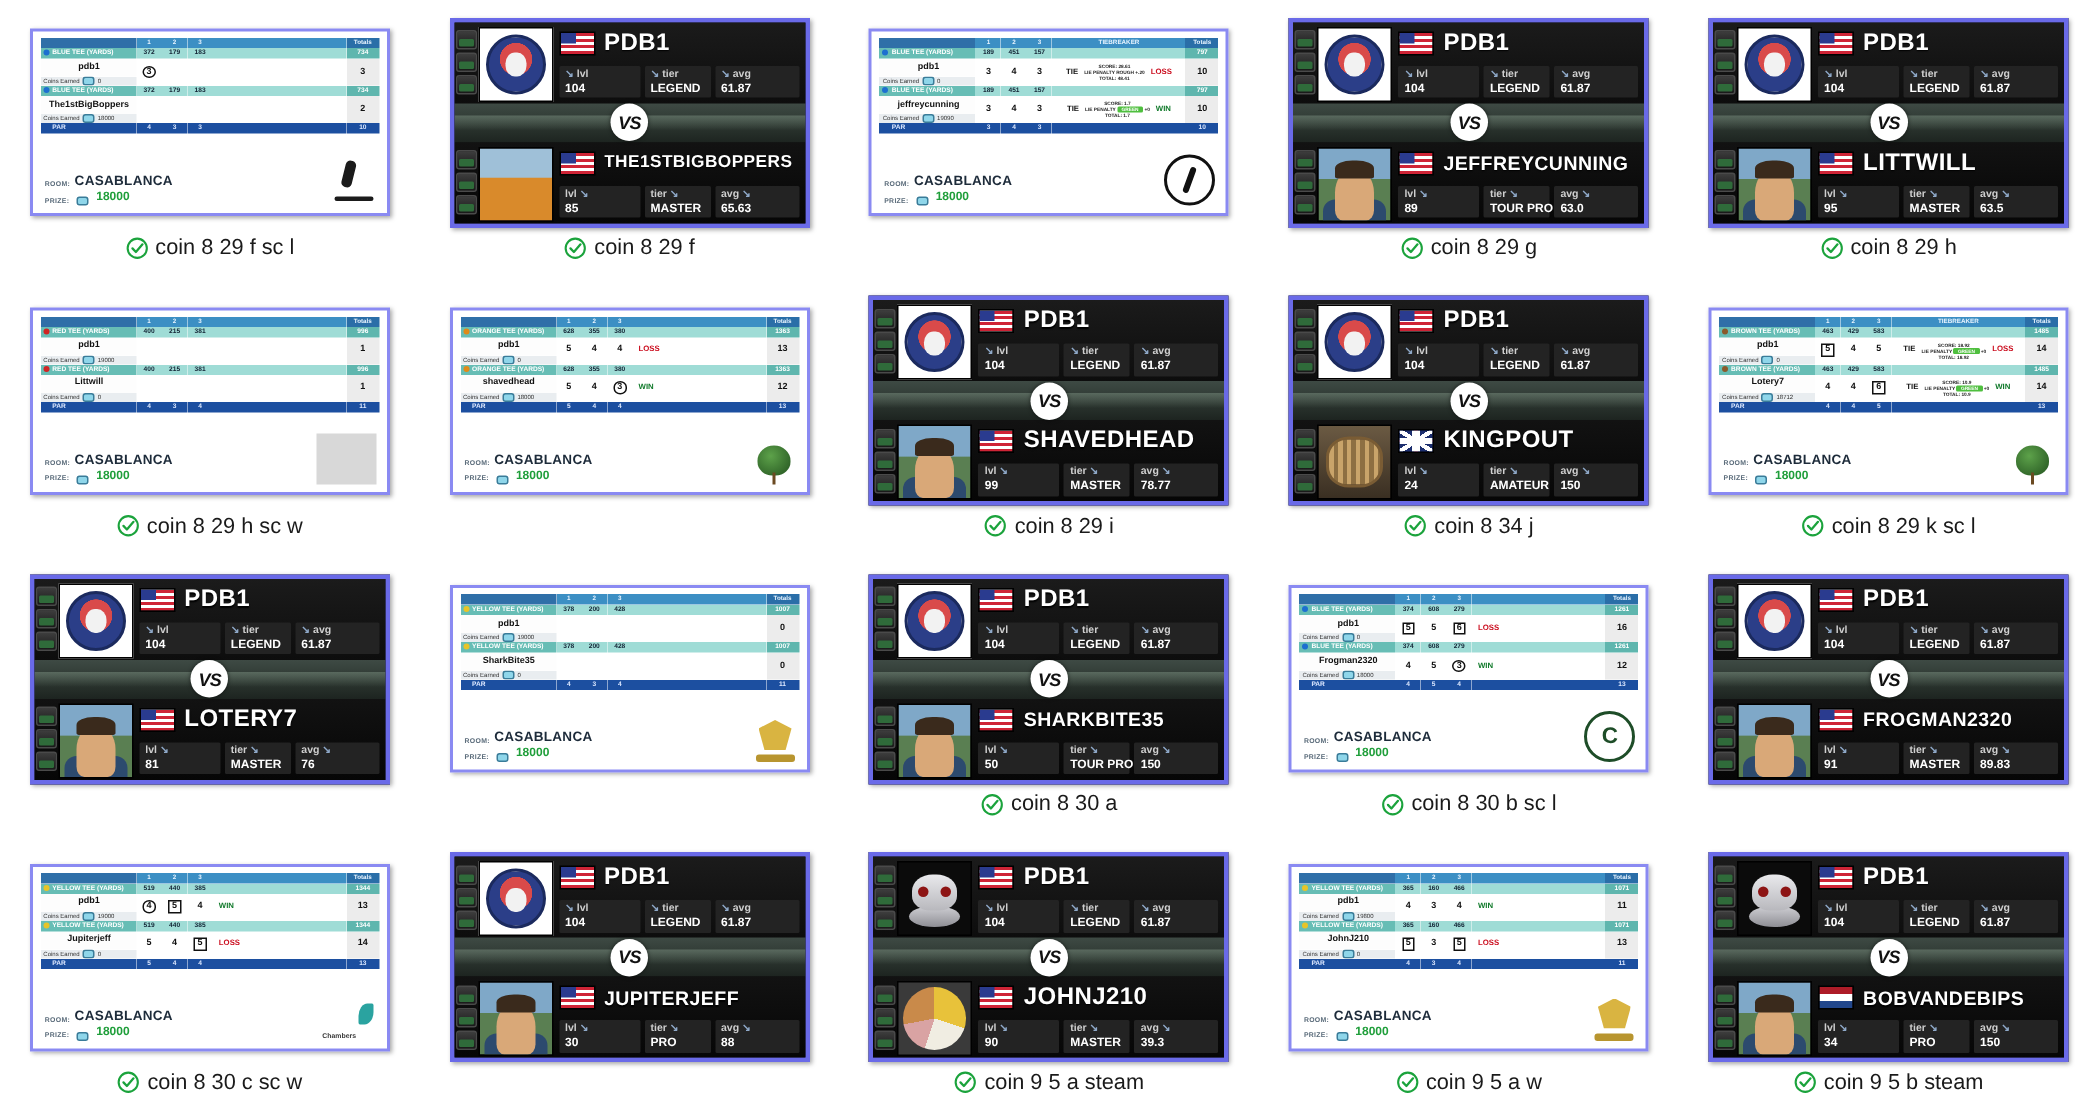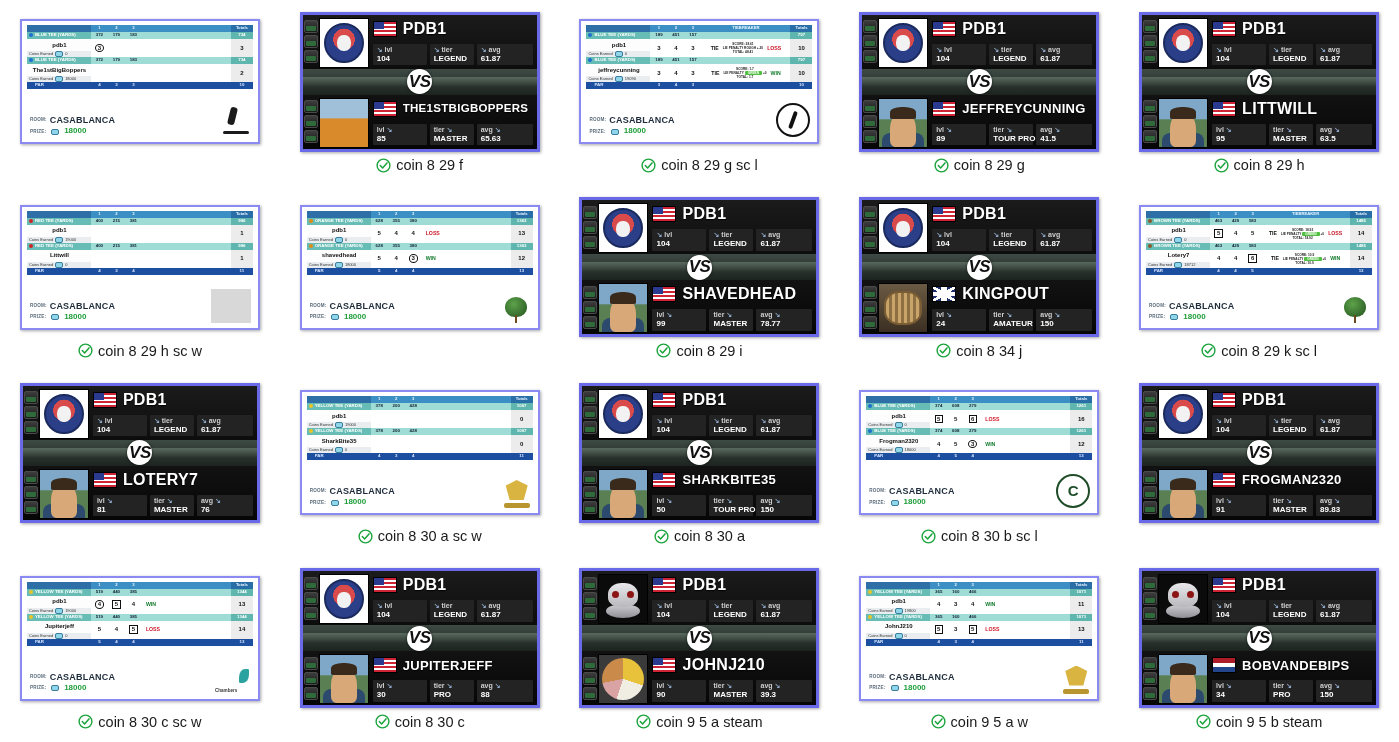--- a/index.html
+++ b/index.html
@@ -47,21 +47,21 @@
     background:linear-gradient(180deg,#3e4a44,#2c3630 55%,#1d2420);
     display:flex;align-items:center;justify-content:center;
   }
   .vs-mid::before{
     content:"";position:absolute;left:0;right:0;top:8px;height:10px;
     background:linear-gradient(180deg,rgba(120,140,125,.55),rgba(40,52,45,0));
   }
   .vs-badge{
     width:25px;height:25px;border-radius:50%;
     background:#fff;color:#111;
-    font-size:17px;font-weight:bold;font-style:italic;
+    font-size:12px;font-weight:bold;font-style:italic;
     display:flex;align-items:center;justify-content:center;
     position:relative;z-index:2;
     box-shadow:0 0 3px rgba(0,0,0,.6);
     letter-spacing:-0.5px;
   }
   .badge-col{
     width:14px;display:flex;flex-direction:column;
     justify-content:center;gap:2px;padding:2px 1px;flex:none;
   }
   .badge-chip{
@@ -209,21 +209,21 @@
   .wl-tie{color:#111;font-weight:bold;font-size:5.2px;}
   .tbcell{font-size:3.2px;color:#222;line-height:1.25;text-align:center;}
   .tb-pill{display:inline-block;background:#4fbf3f;color:#fff;padding:0 3px;border-radius:1px;font-weight:bold;}
   .dot{display:inline-block;width:4px;height:4px;border-radius:50%;margin-right:2px;vertical-align:middle;}
   .coinico{display:inline-block;width:6px;height:4px;border-radius:2px;background:#8fd6ea;border:.5px solid #3a7c99;vertical-align:middle;margin:0 2px;}
   .sc-foot{
     margin-top:auto;display:flex;align-items:flex-end;justify-content:space-between;
     padding:2px 2px 1px 3px;
   }
   .foot-l{line-height:1.35;}
-  .foot-row{display:flex;align-items:center;gap:3px;}
+  .foot-row{display:flex;align-items:flex-end;gap:3px;}
   .foot-k{font-size:4.6px;color:#5a6b7a;font-weight:bold;letter-spacing:.2px;}
   .foot-room{font-size:9px;color:#1d2b3a;font-weight:bold;letter-spacing:.2px;}
   .foot-prize{font-size:8px;color:#1f9e3a;font-weight:bold;}
   .logo-generic{
     width:30px;height:30px;border-radius:50%;
     border:2px solid #14301f;margin-left:auto;position:relative;
   }
   .logo-c{border-color:#1e4d28;}
   .logo-c::after{content:"C";position:absolute;left:50%;top:50%;transform:translate(-50%,-52%);
     font-size:15px;font-weight:bold;color:#1e4d28;}
@@ -343,20 +343,29 @@
                   <span class="foot-k">PRIZE:</span>
                   <span class="coinico"></span>
                   <span class="foot-prize">18000</span>
                 </div>
               </div>
               <div class="logo-golfer"></div>
             </div>
           </div>
         </div>
       </div>
+      <div class="caption">
+        <span class="check">
+          <svg width="15" height="15" viewBox="0 0 15 15">
+            <circle cx="7.5" cy="7.5" r="6.4" fill="none" stroke="#1ba33c" stroke-width="1.4"></circle>
+            <path d="M4.3 7.6 L6.6 10 L11 4.9" fill="none" stroke="#1ba33c" stroke-width="1.5" stroke-linecap="round" stroke-linejoin="round"></path>
+          </svg>
+        </span>
+        <span class="cap-text">coin 8 29 f sc l</span>
+      </div>
     </div>
     <div class="cell">
       <div class="thumb-wrap">
         <div class="thumb vs-card">
           <div class="vs-inner">
             <div class="vs-player top">
               <div class="badge-col">
                 <div class="badge-chip"></div>
                 <div class="badge-chip"></div>
                 <div class="badge-chip"></div>
@@ -528,29 +537,20 @@
                   <span class="foot-k">PRIZE:</span>
                   <span class="coinico"></span>
                   <span class="foot-prize">18000</span>
                 </div>
               </div>
               <div class="logo-tiger"></div>
             </div>
           </div>
         </div>
       </div>
-      <div class="caption">
-        <span class="check">
-          <svg width="15" height="15" viewBox="0 0 15 15">
-            <circle cx="7.5" cy="7.5" r="6.4" fill="none" stroke="#1ba33c" stroke-width="1.4"></circle>
-            <path d="M4.3 7.6 L6.6 10 L11 4.9" fill="none" stroke="#1ba33c" stroke-width="1.5" stroke-linecap="round" stroke-linejoin="round"></path>
-          </svg>
-        </span>
-        <span class="cap-text">coin 8 29 g sc l</span>
-      </div>
     </div>
     <div class="cell">
       <div class="thumb-wrap">
         <div class="thumb vs-card">
           <div class="vs-inner">
             <div class="vs-player top">
               <div class="badge-col">
                 <div class="badge-chip"></div>
                 <div class="badge-chip"></div>
                 <div class="badge-chip"></div>
@@ -602,21 +602,21 @@
                   <div class="stat k-lvl">
                     <div class="k">lvl <span class="arr">↘</span></div>
                     <div class="v">89</div>
                   </div>
                   <div class="stat k-tier">
                     <div class="k">tier <span class="arr">↘</span></div>
                     <div class="v">TOUR PRO</div>
                   </div>
                   <div class="stat k-avg">
                     <div class="k">avg <span class="arr">↘</span></div>
-                    <div class="v">41.5</div>
+                    <div class="v">63.0</div>
                   </div>
                 </div>
               </div>
             </div>
           </div>
         </div>
       </div>
       <div class="caption">
         <span class="check">
           <svg width="15" height="15" viewBox="0 0 15 15">
@@ -1298,29 +1298,20 @@
                   <span class="foot-k">PRIZE:</span>
                   <span class="coinico"></span>
                   <span class="foot-prize">18000</span>
                 </div>
               </div>
               <div class="logo-crest"></div>
             </div>
           </div>
         </div>
       </div>
-      <div class="caption">
-        <span class="check">
-          <svg width="15" height="15" viewBox="0 0 15 15">
-            <circle cx="7.5" cy="7.5" r="6.4" fill="none" stroke="#1ba33c" stroke-width="1.4"></circle>
-            <path d="M4.3 7.6 L6.6 10 L11 4.9" fill="none" stroke="#1ba33c" stroke-width="1.5" stroke-linecap="round" stroke-linejoin="round"></path>
-          </svg>
-        </span>
-        <span class="cap-text">coin 8 30 a sc w</span>
-      </div>
     </div>
     <div class="cell">
       <div class="thumb-wrap">
         <div class="thumb vs-card">
           <div class="vs-inner">
             <div class="vs-player top">
               <div class="badge-col">
                 <div class="badge-chip"></div>
                 <div class="badge-chip"></div>
                 <div class="badge-chip"></div>
@@ -1713,29 +1704,20 @@
                   <div class="stat k-avg">
                     <div class="k">avg <span class="arr">↘</span></div>
                     <div class="v">88</div>
                   </div>
                 </div>
               </div>
             </div>
           </div>
         </div>
       </div>
-      <div class="caption">
-        <span class="check">
-          <svg width="15" height="15" viewBox="0 0 15 15">
-            <circle cx="7.5" cy="7.5" r="6.4" fill="none" stroke="#1ba33c" stroke-width="1.4"></circle>
-            <path d="M4.3 7.6 L6.6 10 L11 4.9" fill="none" stroke="#1ba33c" stroke-width="1.5" stroke-linecap="round" stroke-linejoin="round"></path>
-          </svg>
-        </span>
-        <span class="cap-text">coin 8 30 c</span>
-      </div>
     </div>
     <div class="cell">
       <div class="thumb-wrap">
         <div class="thumb vs-card">
           <div class="vs-inner">
             <div class="vs-player top">
               <div class="badge-col">
                 <div class="badge-chip"></div>
                 <div class="badge-chip"></div>
                 <div class="badge-chip"></div>

